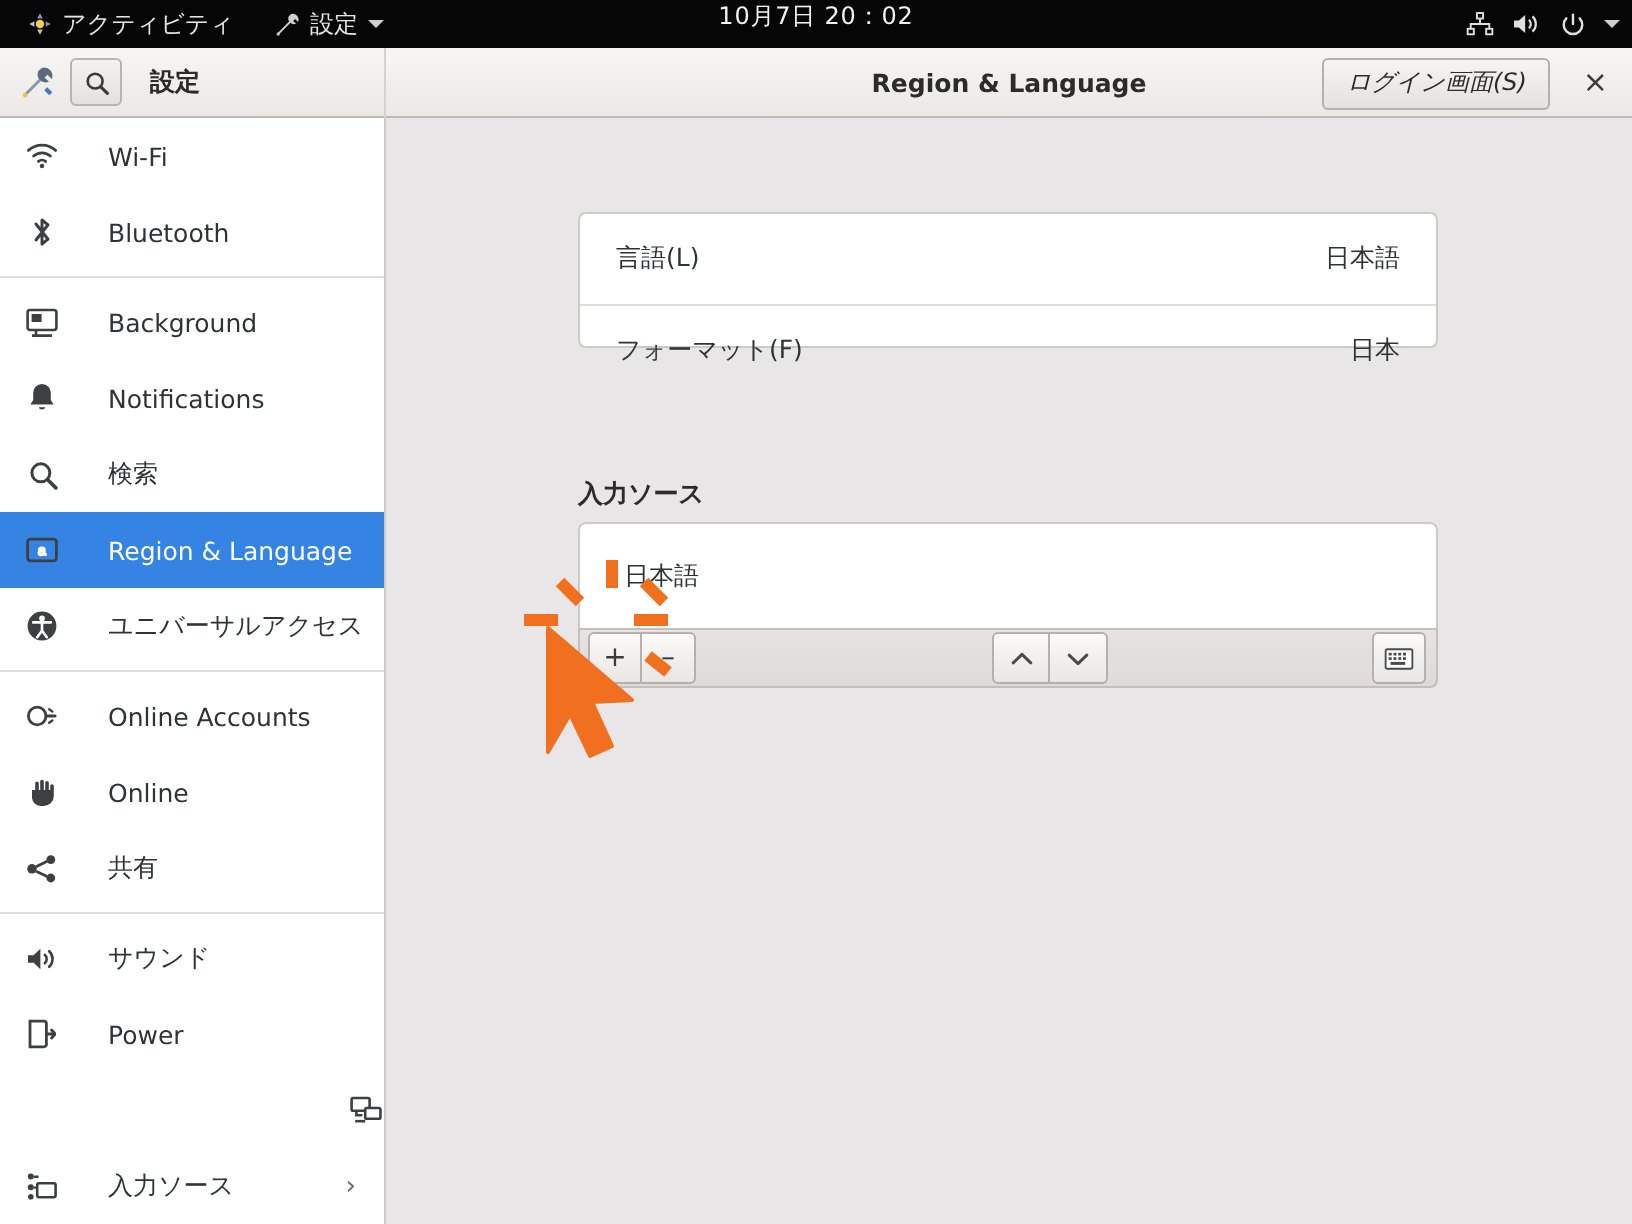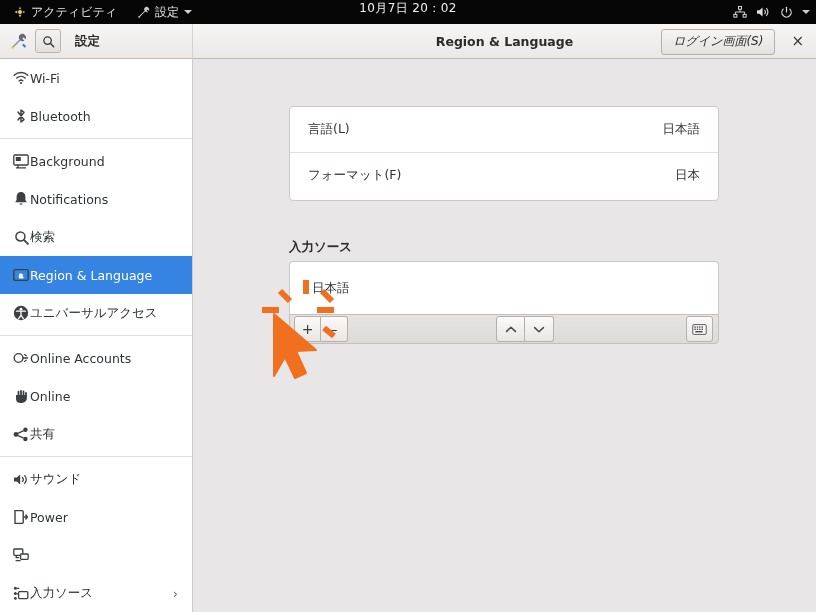--- a/index.html
+++ b/index.html
@@ -64,22 +64,22 @@
     font-size: 12px; color: #2b2b2b; display: flex; align-items: center; cursor: default;
   }
   .btn-close { font-size: 15px; color: #3a3a3a; padding: 0 4px; cursor: default; line-height: 1; }
 
   
   .sidebar {
     position: absolute; left: 0; top: 35px; width: 193px; height: 553px;
     background: #ffffff; border-right: 1px solid #cfcbc8; overflow: hidden;
   }
   .side-item {
-    display: flex; align-items: center; height: 38px; padding-left: 12px; gap: 0;
-    font-size: 12.5px; color: #2e3436; cursor: default; position: relative;
+    display: flex; align-items: center; height: 38px; padding-left: 12px; gap: 24px;
+    font-size: 12.5px; color: #2e3436; cursor: default; position: relative; justify-content: flex-end;
   }
   .side-item .lbl { flex: 1; }
   .side-item.sel { background: #3584e4; color: #ffffff; }
   .side-item.sel svg { fill: #ffffff; stroke: #ffffff; }
   .side-sep { height: 1px; background: #e2dedb; margin: 3px 0; }
   .side-icon { width: 18px; display: flex; align-items: center; justify-content: center; }
   .side-icon svg { display: block; }
   .chev-right { margin-right: 14px; color: #6b6b6b; font-size: 13px; }
 
   
@@ -357,21 +357,21 @@
               <path d="M3.9 2.4 h2.4 M3.9 7.8 h1.6" stroke="#3c4043" stroke-width="1.2"></path>
             </svg>
           </span>
           <span class="lbl">入力ソース</span>
           <span class="chev-right">›</span>
         </div>
       </div>
 
     <div class="content">
 
-      <div class="card" style="left:96px; top:47px; width:430px; height:95px;">
+      <div class="card" style="left:96px; top:47px; width:430px; height:68px;">
         <div class="card-row">
           <span>言語(L)</span>
           <span class="card-val">日本語</span>
         </div>
         <div class="card-row">
           <span>フォーマット(F)</span>
           <span class="card-val">日本</span>
         </div>
       </div>
 

